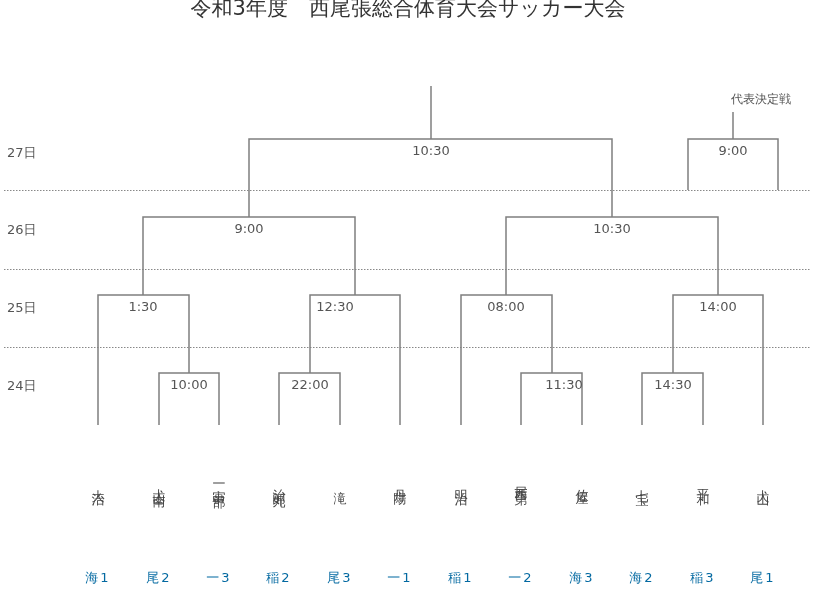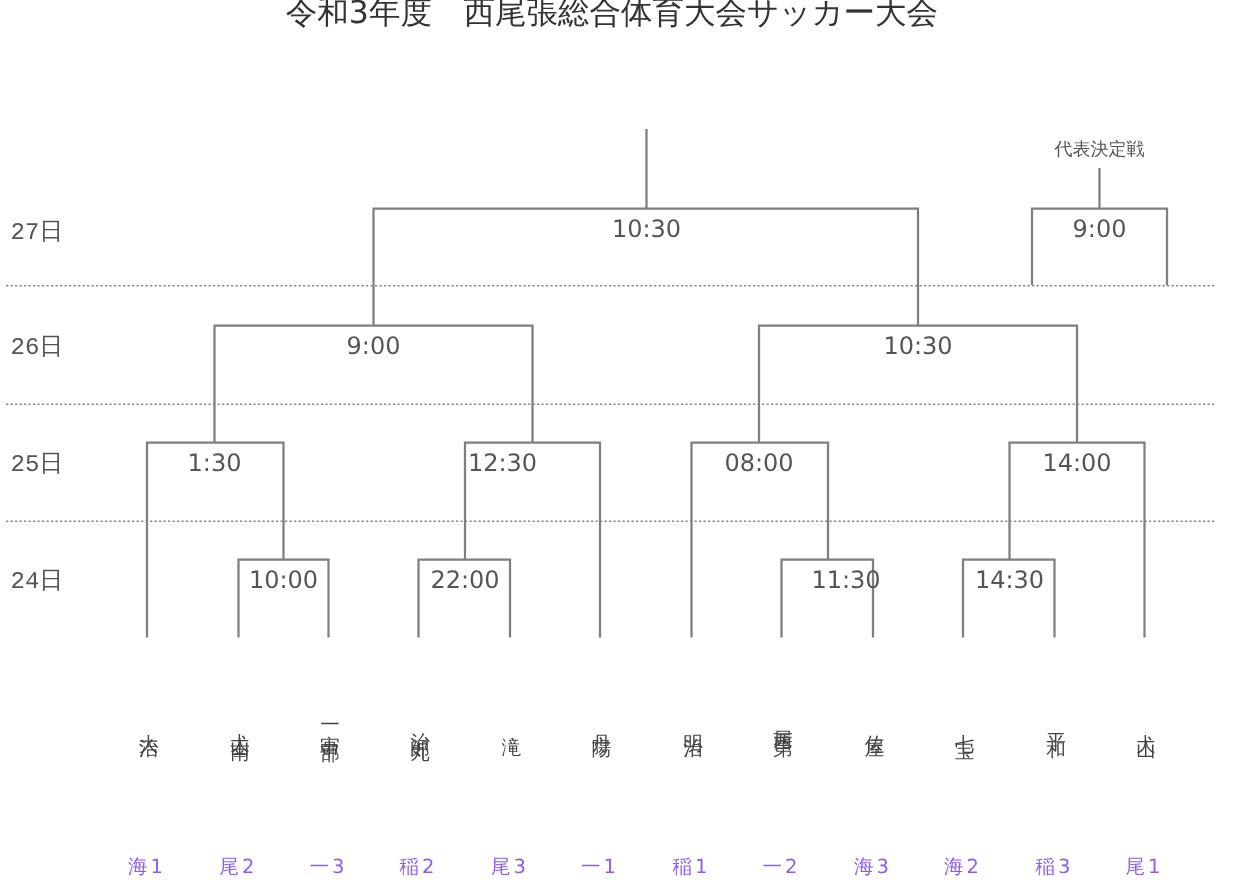--- a/index.html
+++ b/index.html
@@ -2,28 +2,28 @@
 <html><head>
 <meta charset="utf-8">
 <style>
   html, body { margin:0; padding:0; background:#ffffff; }
   body { width:826px; height:590px; position:relative; overflow:hidden;
          font-family:"DejaVu Sans", sans-serif; color:#555; }
   .title { position:absolute; left:0; width:826px; top:-6px; text-align:center;
            font-size:21px; color:#333; letter-spacing:0px; white-space:pre; }
   .title span { position:relative; left:-5px; }
   svg.lines { position:absolute; left:0; top:0; }
-  .day { position:absolute; left:7px; font-size:16px; color:#555;font-family:Liberation Mono, monospace; }
-  .time { position:absolute; font-size:16px; color:#555; transform:translateX(-50%); white-space:nowrap; }
-  .rep { position:absolute; font-size:12px; color:#555; transform:translateX(-50%); white-space:nowrap; }
+  .day { position:absolute; left:7px; font-size:13px; color:#555; }
+  .time { position:absolute; font-size:13px; color:#555; transform:translateX(-50%); white-space:nowrap; }
+  .rep { position:absolute; font-size:12px; color:#555; transform:translateX(-50%); white-space:nowrap;margin-left:28px; }
   .team { position:absolute; width:22px; transform:translateX(-50%); font-size:13px; color:#444;
           display:flex; flex-direction:column; align-items:center; justify-content:center;
           height:96px; top:434px; line-height:19px; }
   .team span { display:block; writing-mode:vertical-rl; text-orientation:upright; letter-spacing:3px; }
-  .seed { position:absolute; top:569px; font-size:13px; color:#8b5cf6; transform:translateX(-50%); white-space:nowrap; letter-spacing:2px; }
+  .seed { position:absolute; top:569px; font-size:13px; color:#0369a1; transform:translateX(-50%); white-space:nowrap; letter-spacing:2px; }
 </style>
 </head>
 <body>
 
 <div class="title"><span>令和3年度　西尾張総合体育大会サッカー大会</span></div>
 
 <svg class="lines" width="826" height="590">
 
   <g stroke="#888" stroke-width="1" stroke-dasharray="1.5,1.5">
     <line x1="4" y1="190.5" x2="810" y2="190.5"></line>

